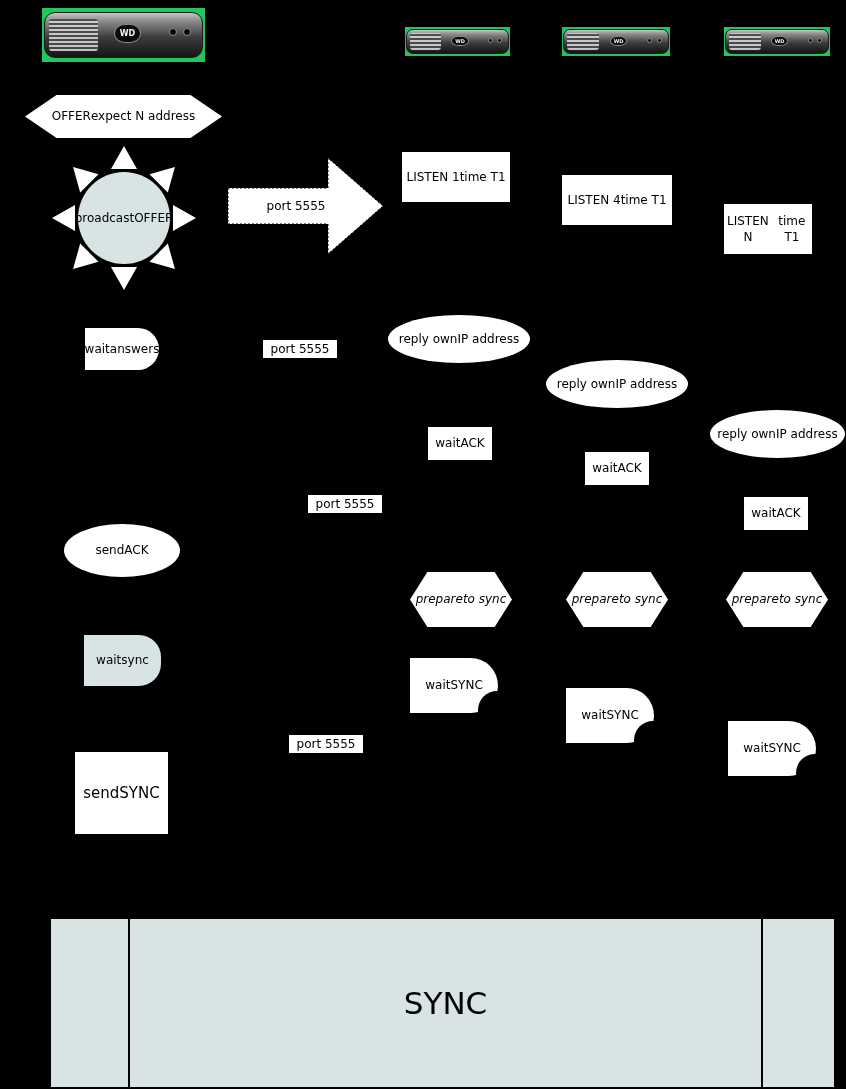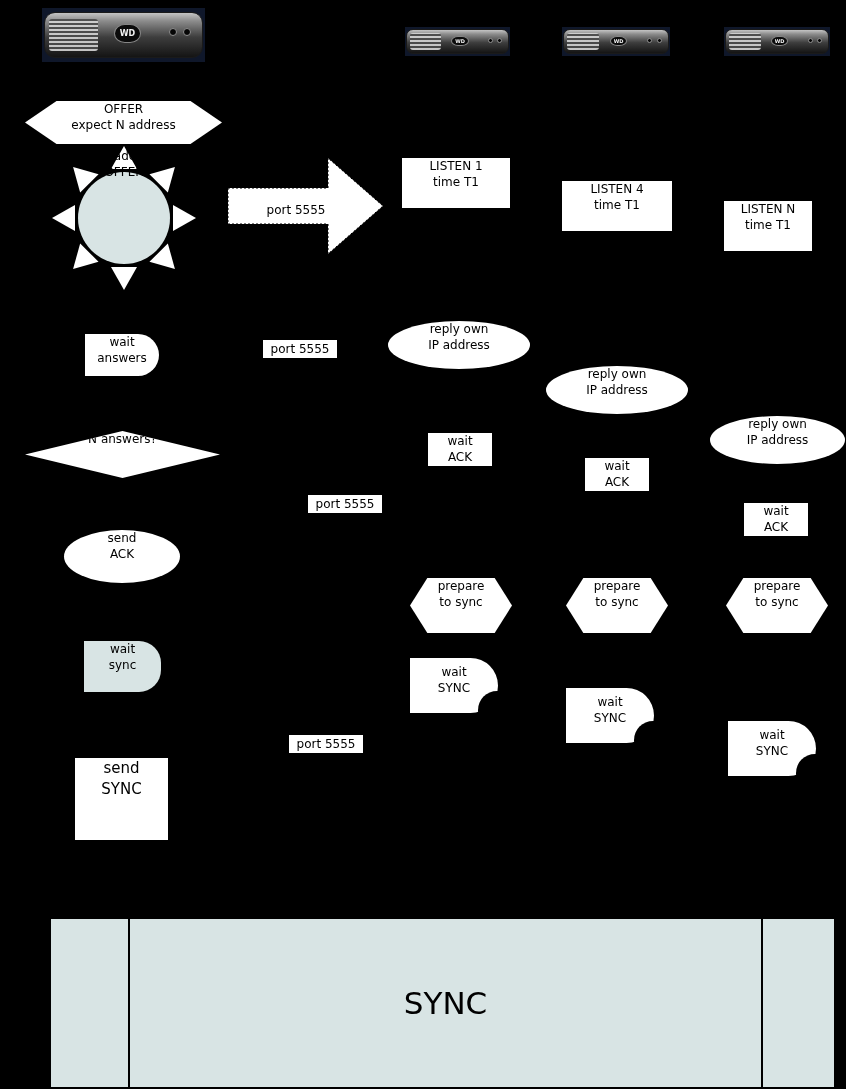--- a/index.html
+++ b/index.html
@@ -2,41 +2,41 @@
 <html><head>
 <meta charset="utf-8">
 <style>
   * { margin:0; padding:0; box-sizing:border-box; }
   html, body { background:#000; }
   #canvas {
     position:relative; width:846px; height:1089px; background:#000000;
     font-family:"DejaVu Sans", sans-serif; color:#000; overflow:hidden;
   }
   .abs { position:absolute; }
-  .center { display:flex; flex-direction:column; align-items:center; justify-content:flex-start; text-align:center;margin-top:6px; }
+  .center { display:flex; flex-direction:row; align-items:center; justify-content:center; text-align:center; }
   .shape { background:#ffffff; color:#000; }
   .fs12 { font-size:12px; line-height:1.35; }
   .fs15 { font-size:15px; line-height:1.4; }
 
   .ellipse { border-radius:50%; }
-  .hex  { clip-path:polygon(17% 0,83% 0,100% 50%,83% 100%,17% 100%,0 50%); }
+  .hex  { clip-path:polygon(17% 0,83% 0,100% 50%,83% 100%,17% 100%,0 50%);font-style:italic; }
   .hexWide { clip-path:polygon(16% 0,84% 0,100% 50%,84% 100%,16% 100%,0 50%); }
   .diamond { clip-path:polygon(50% 0,100% 50%,50% 100%,0 50%); }
   .delay { border-radius:0 22px 22px 0; }
   .accent { background:#d8e4e4; }
 
   .port-label { background:#ffffff; font-size:12px; display:flex; align-items:center; justify-content:center; }
 
   .wait-sync { overflow:hidden; }
   .wait-sync .body { position:absolute; inset:0; background:#fff; border-radius:0 28px 28px 0; }
   .wait-sync .notch { position:absolute; right:-18px; bottom:-16px; width:38px; height:38px; border-radius:50%; background:#000; }
   .wait-sync .txt { position:absolute; inset:0; }
 
   
-  .device-photo { background:#0f172a; }
+  .device-photo { background:#22c55e; }
   .device-body {
     position:absolute; left:1%; right:1%; top:7%; bottom:7%;
     border-radius:11px; border:1px solid #1a1a1a;
     background:linear-gradient(180deg,#c4c4c4 0%,#8c8c8c 18%,#3d3d3d 55%,#141414 100%);
   }
   .vents {
     position:absolute; left:3%; top:14%; width:31%; height:72%; border-radius:3px;
     background:repeating-linear-gradient(0deg,#d2d2d2 0 2px,#4a4a4a 2px 4px); opacity:.92;
   }
   .wd-logo {
@@ -141,21 +141,21 @@
   </div>
 
   <div class="abs shape center fs12" style="left:402px; top:152px; width:108px; height:50px;">
     <span>LISTEN 1</span>
     <span>time T1</span>
   </div>
   <div class="abs shape center fs12" style="left:562px; top:175px; width:110px; height:50px;">
     <span>LISTEN 4</span>
     <span>time T1</span>
   </div>
-  <div class="abs shape center fs12" style="left:724px; top:195px; width:88px; height:50px;">
+  <div class="abs shape center fs12" style="left:724px; top:204px; width:88px; height:50px;">
     <span>LISTEN N</span>
     <span>time T1</span>
   </div>
 
   <div class="abs shape center fs12 delay" style="left:85px; top:328px; width:74px; height:42px;">
     <span>wait</span>
     <span>answers</span>
   </div>
 
   <div class="abs port-label" style="left:263px; top:340px; width:74px; height:18px;">
@@ -187,23 +187,20 @@
   </div>
   <div class="abs shape center fs12" style="left:585px; top:452px; width:64px; height:33px;">
     <span>wait</span>
     <span>ACK</span>
   </div>
   <div class="abs shape center fs12" style="left:744px; top:497px; width:64px; height:33px;">
     <span>wait</span>
     <span>ACK</span>
   </div>
 
-  <div class="abs shape center fs12 diamond" style="left:25px; top:425px; width:195px; height:47px;">
-    <span>N answers?</span>
-  </div>
 
   <div class="abs shape center fs12 ellipse" style="left:64px; top:524px; width:116px; height:53px;">
     <span>send</span>
     <span>ACK</span>
   </div>
 
   <div class="abs shape center fs12 hex" style="left:410px; top:572px; width:102px; height:55px;">
     <span>prepare</span>
     <span>to sync</span>
   </div>

